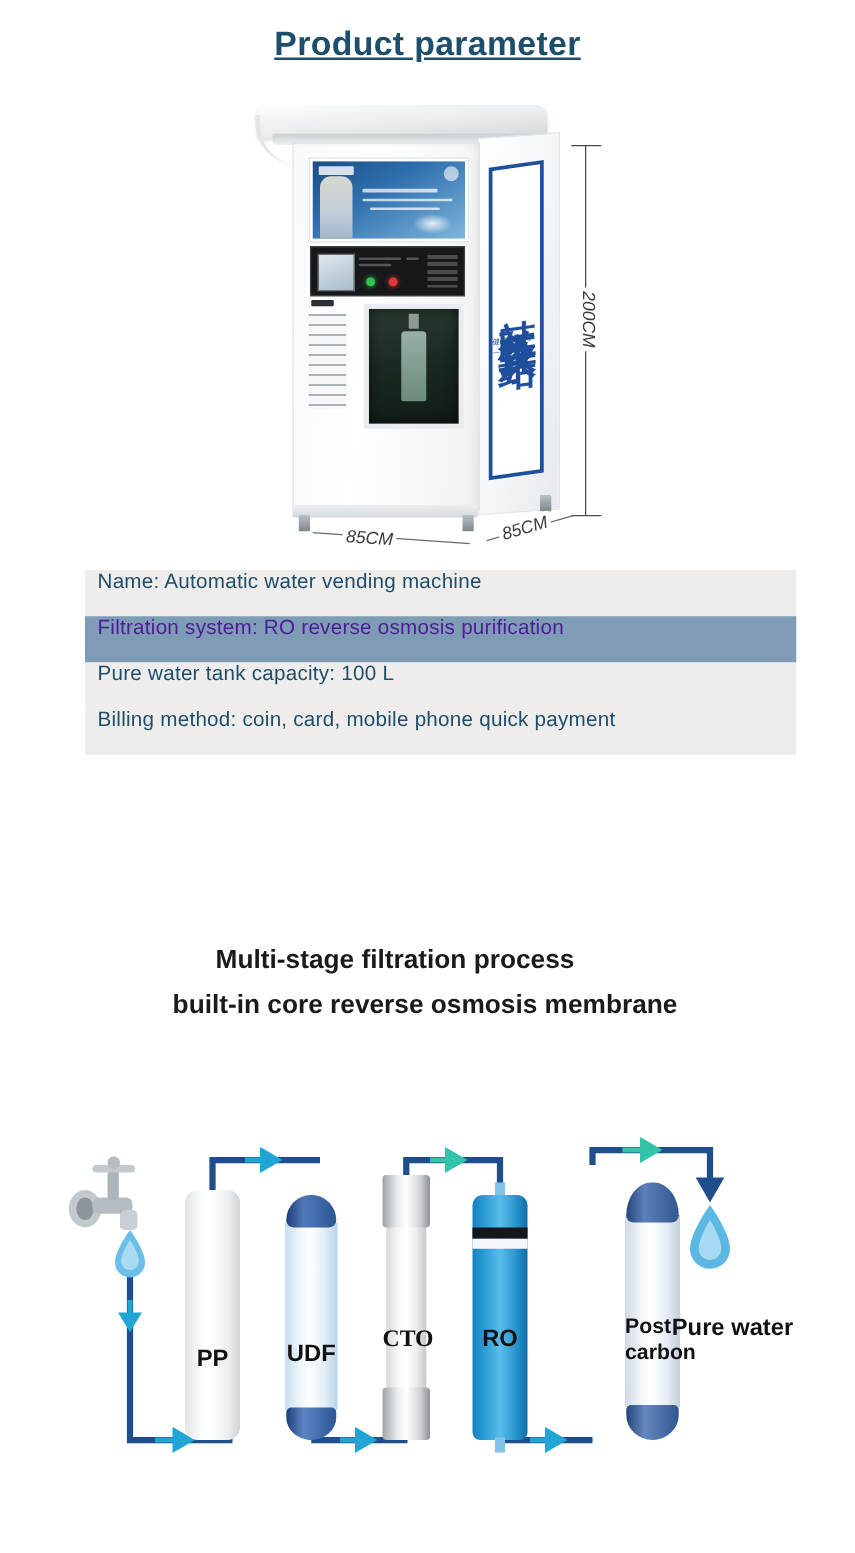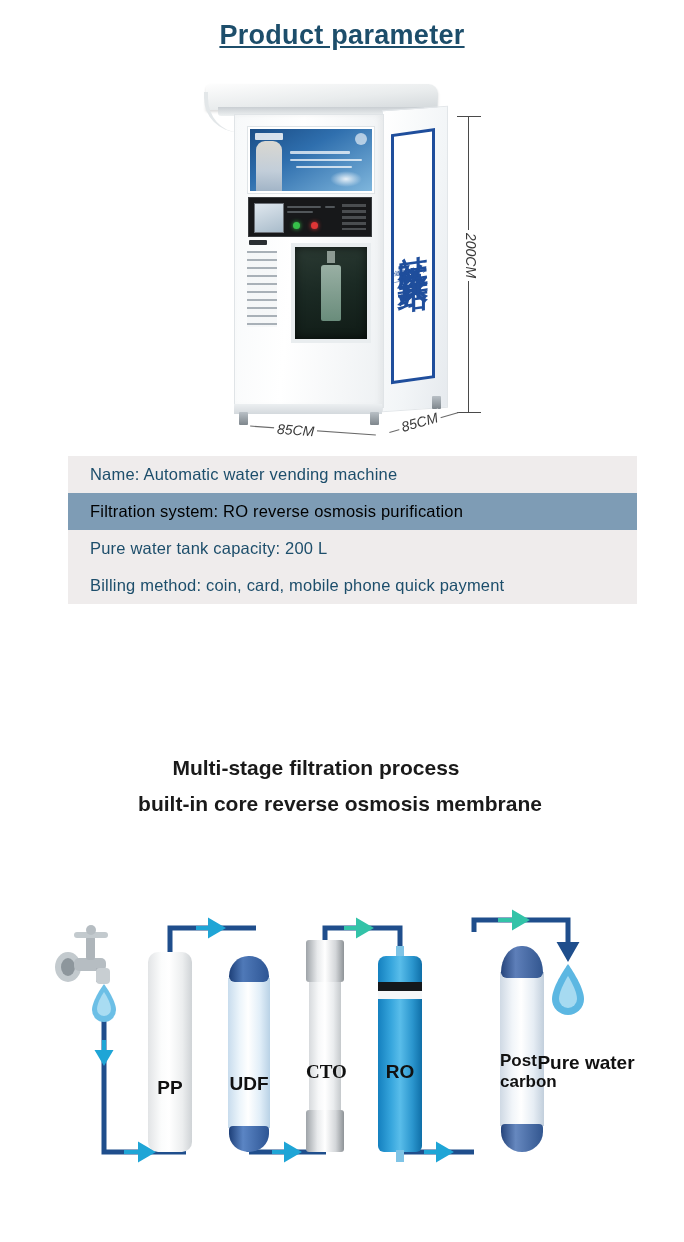--- a/index.html
+++ b/index.html
@@ -385,33 +385,33 @@
   
   .spec-table {
     position: absolute;
     left: 68px;
     top: 456px;
     width: 569px;
   }
   .spec-row {
     height: 37px;
     display: flex;
-    align-items: center;
-    padding-left: 22px;
+    align-items: flex-start;
+    padding-left: 10px;
     box-sizing: border-box;
     font-size: 16.5px;
     letter-spacing: .2px;
   }
   .spec-row.light {
     background: #efecec;
     color: #1d4e6b;
   }
   .spec-row.dark {
     background: #7e9cb5;
-    color: #000000;
+    color: #4c1d95;
   }
 
   
   .process-heading {
     position: absolute;
     top: 750px;
     left: 0;
     width: 632px;
     text-align: center;
     color: #1a1a1a;
@@ -656,21 +656,21 @@
 </div>
 
 <div class="spec-table">
   <div class="spec-row light">
     <span>Name: Automatic water vending machine</span>
   </div>
   <div class="spec-row dark">
     <span>Filtration system: RO reverse osmosis purification</span>
   </div>
   <div class="spec-row light">
-    <span>Pure water tank capacity: 200 L</span>
+    <span>Pure water tank capacity: 100 L</span>
   </div>
   <div class="spec-row light">
     <span>Billing method:  coin,  card,  mobile phone quick payment</span>
   </div>
 </div>
 
 <div class="process-heading">
   <div class="l1">Multi-stage filtration process</div>
   <div class="l2">built-in core reverse osmosis membrane</div>
 </div>

